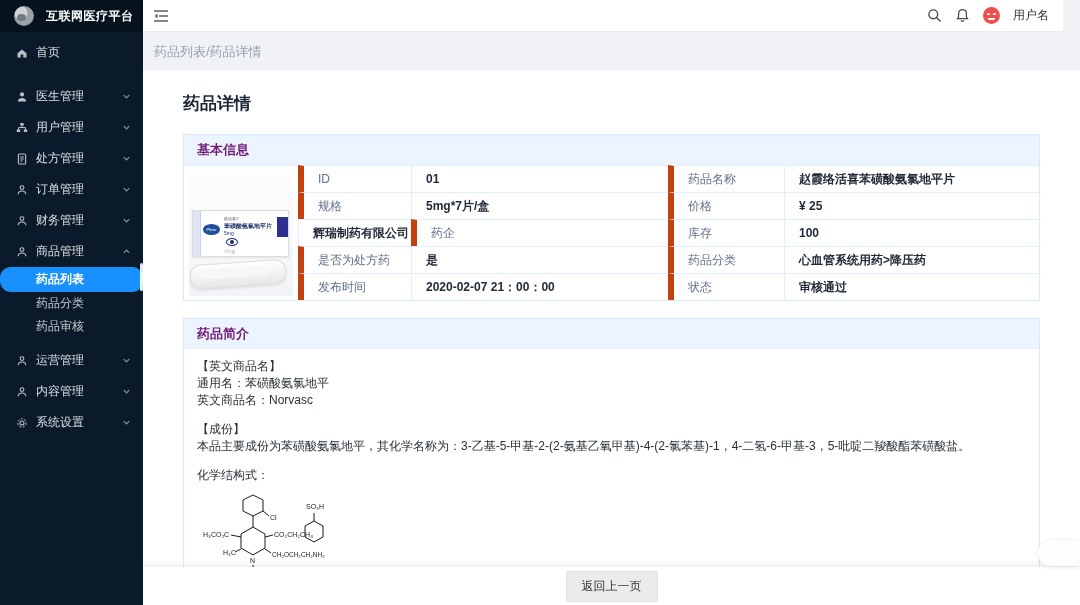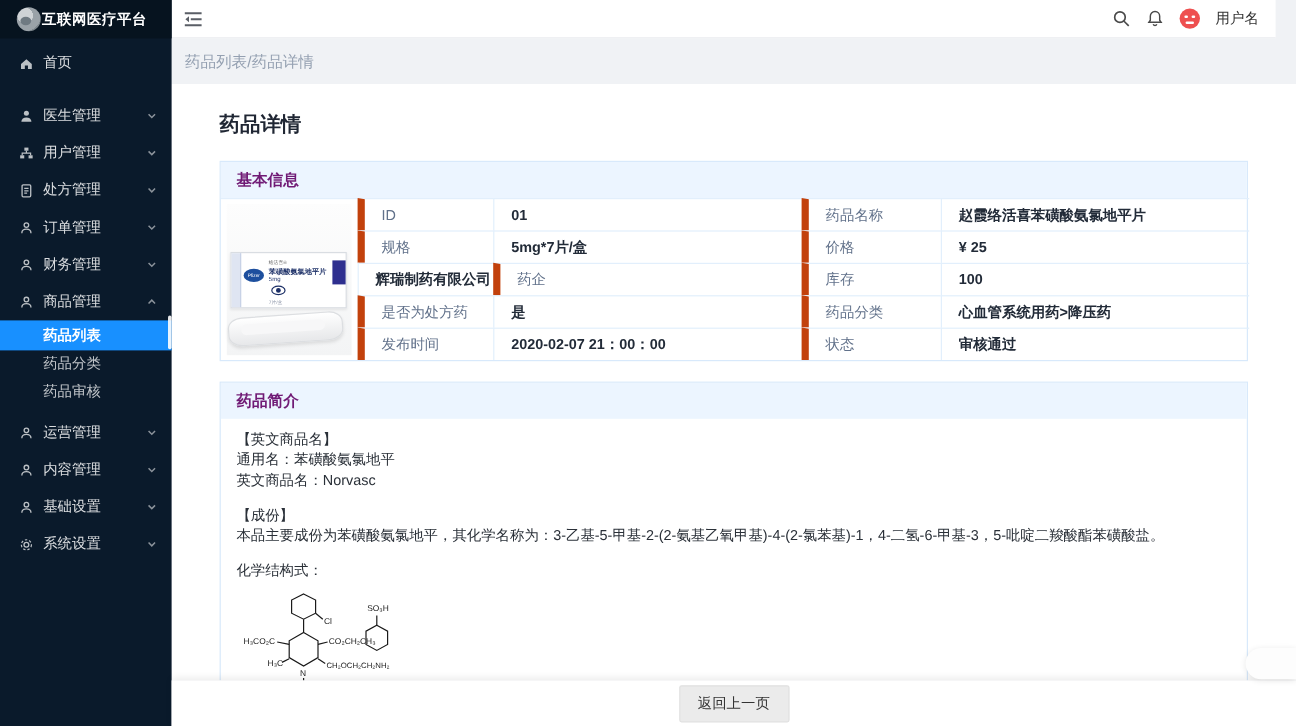--- a/index.html
+++ b/index.html
@@ -1,31 +1,31 @@
 <!DOCTYPE html>
 <html><head>
 <meta charset="utf-8">
 <style>
   * { margin:0; padding:0; box-sizing:border-box; }
   html,body { width:1080px; height:605px; overflow:hidden; }
   body { font-family:"Liberation Sans","DejaVu Sans",sans-serif; background:#f0f2f5; position:relative; }
 
   
   .sidebar { position:absolute; left:0; top:0; width:143px; height:605px; background:#0a1a2b; z-index:5; }
-  .logo-bar { height:32px; background:#06131f; display:flex; align-items:center; padding-left:14px; gap:1px; }
+  .logo-bar { height:32px; background:#06131f; display:flex; align-items:center; padding-left:14px; gap:12px; }
   .logo-circle { width:20px; height:20px; border-radius:50%; background:radial-gradient(circle at 35% 35%, #cfd3d6 0 35%, #9aa2a8 36% 70%, #7e878d 71%); position:relative; overflow:hidden; }
   .logo-circle:after { content:""; position:absolute; left:3px; top:8px; width:9px; height:7px; background:#6f7a82; border-radius:50%; }
   .logo-text { color:#fff; font-size:12px; font-weight:bold; letter-spacing:.5px; }
   .menu { padding-top:5px; }
   .mitem { height:31px; display:flex; align-items:center; padding:0 12px 0 16px; color:rgba(255,255,255,.85); font-size:12px; cursor:pointer; }
   .mitem.first { margin-bottom:13px; }
   .mitem .micon { width:12px; height:12px; margin-right:8px; flex:none; opacity:.85; }
   .mitem .mlabel { flex:1; white-space:nowrap; }
   .arrow { width:9px; height:9px; opacity:.7; flex:none; }
-  .subitem { height:23px; display:flex; align-items:center; padding-left:36px; color:rgba(255,255,255,.75); font-size:12px; cursor:pointer; }
+  .subitem { height:23px; display:flex; align-items:center; padding-left:36px; color:rgba(255,255,255,.75); font-size:12px; cursor:pointer;border-radius:11px; }
   .subitem.active { background:#1890ff; color:#fff; height:25px; font-weight:bold; }
   .side-scroll { position:absolute; right:0; top:263px; width:3px; height:28px; background:rgba(255,255,255,.9); border-radius:2px; }
 
   
   .topbar { position:absolute; left:143px; top:0; width:920px; height:32px; background:#fff; border-bottom:1px solid #ebedf0; display:flex; align-items:center; z-index:4; }
   .fold-icon { margin-left:10px; width:16px; height:14px; cursor:pointer; }
   .topbar-right { margin-left:auto; display:flex; align-items:center; gap:13px; padding-right:14px; }
   .tool-icon { width:15px; height:15px; cursor:pointer; }
   .avatar { width:17px; height:17px; border-radius:50%; background:#ee5050; position:relative; cursor:pointer; }
   .avatar:before { content:""; position:absolute; left:4px; top:6px; width:3px; height:2px; background:#fff; border-radius:1px; }
@@ -171,30 +171,20 @@
       <svg class="arrow" viewBox="0 0 10 10">
           <path d="M2 3.5 5 6.5 8 3.5" fill="none" stroke="rgba(255,255,255,.75)" stroke-width="1.4"></path>
         </svg>
     </div>
     <div class="mitem">
       <svg class="micon" viewBox="0 0 12 12">
           <circle cx="6" cy="3.6" r="1.9" fill="none" stroke="rgba(255,255,255,.85)" stroke-width="1.1"></circle>
           <path d="M2.2 10.3c0-2.2 1.7-3.3 3.8-3.3s3.8 1.1 3.8 3.3" fill="none" stroke="rgba(255,255,255,.85)" stroke-width="1.1"></path>
         </svg>
       <span class="mlabel">内容管理</span>
-      <svg class="arrow" viewBox="0 0 10 10">
-          <path d="M2 3.5 5 6.5 8 3.5" fill="none" stroke="rgba(255,255,255,.75)" stroke-width="1.4"></path>
-        </svg>
-    </div>
-    <div class="mitem">
-      <svg class="micon" viewBox="0 0 12 12">
-          <circle cx="6" cy="3.6" r="1.9" fill="none" stroke="rgba(255,255,255,.85)" stroke-width="1.1"></circle>
-          <path d="M2.2 10.3c0-2.2 1.7-3.3 3.8-3.3s3.8 1.1 3.8 3.3" fill="none" stroke="rgba(255,255,255,.85)" stroke-width="1.1"></path>
-        </svg>
-      <span class="mlabel">基础设置</span>
       <svg class="arrow" viewBox="0 0 10 10">
           <path d="M2 3.5 5 6.5 8 3.5" fill="none" stroke="rgba(255,255,255,.75)" stroke-width="1.4"></path>
         </svg>
     </div>
     <div class="mitem">
       <svg class="micon" viewBox="0 0 12 12">
           <circle cx="6" cy="6" r="2" fill="none" stroke="rgba(255,255,255,.85)" stroke-width="1.1"></circle>
           <circle cx="6" cy="6" r="4.2" fill="none" stroke="rgba(255,255,255,.85)" stroke-width="1" stroke-dasharray="2 1.6"></circle>
         </svg>
       <span class="mlabel">系统设置</span>

